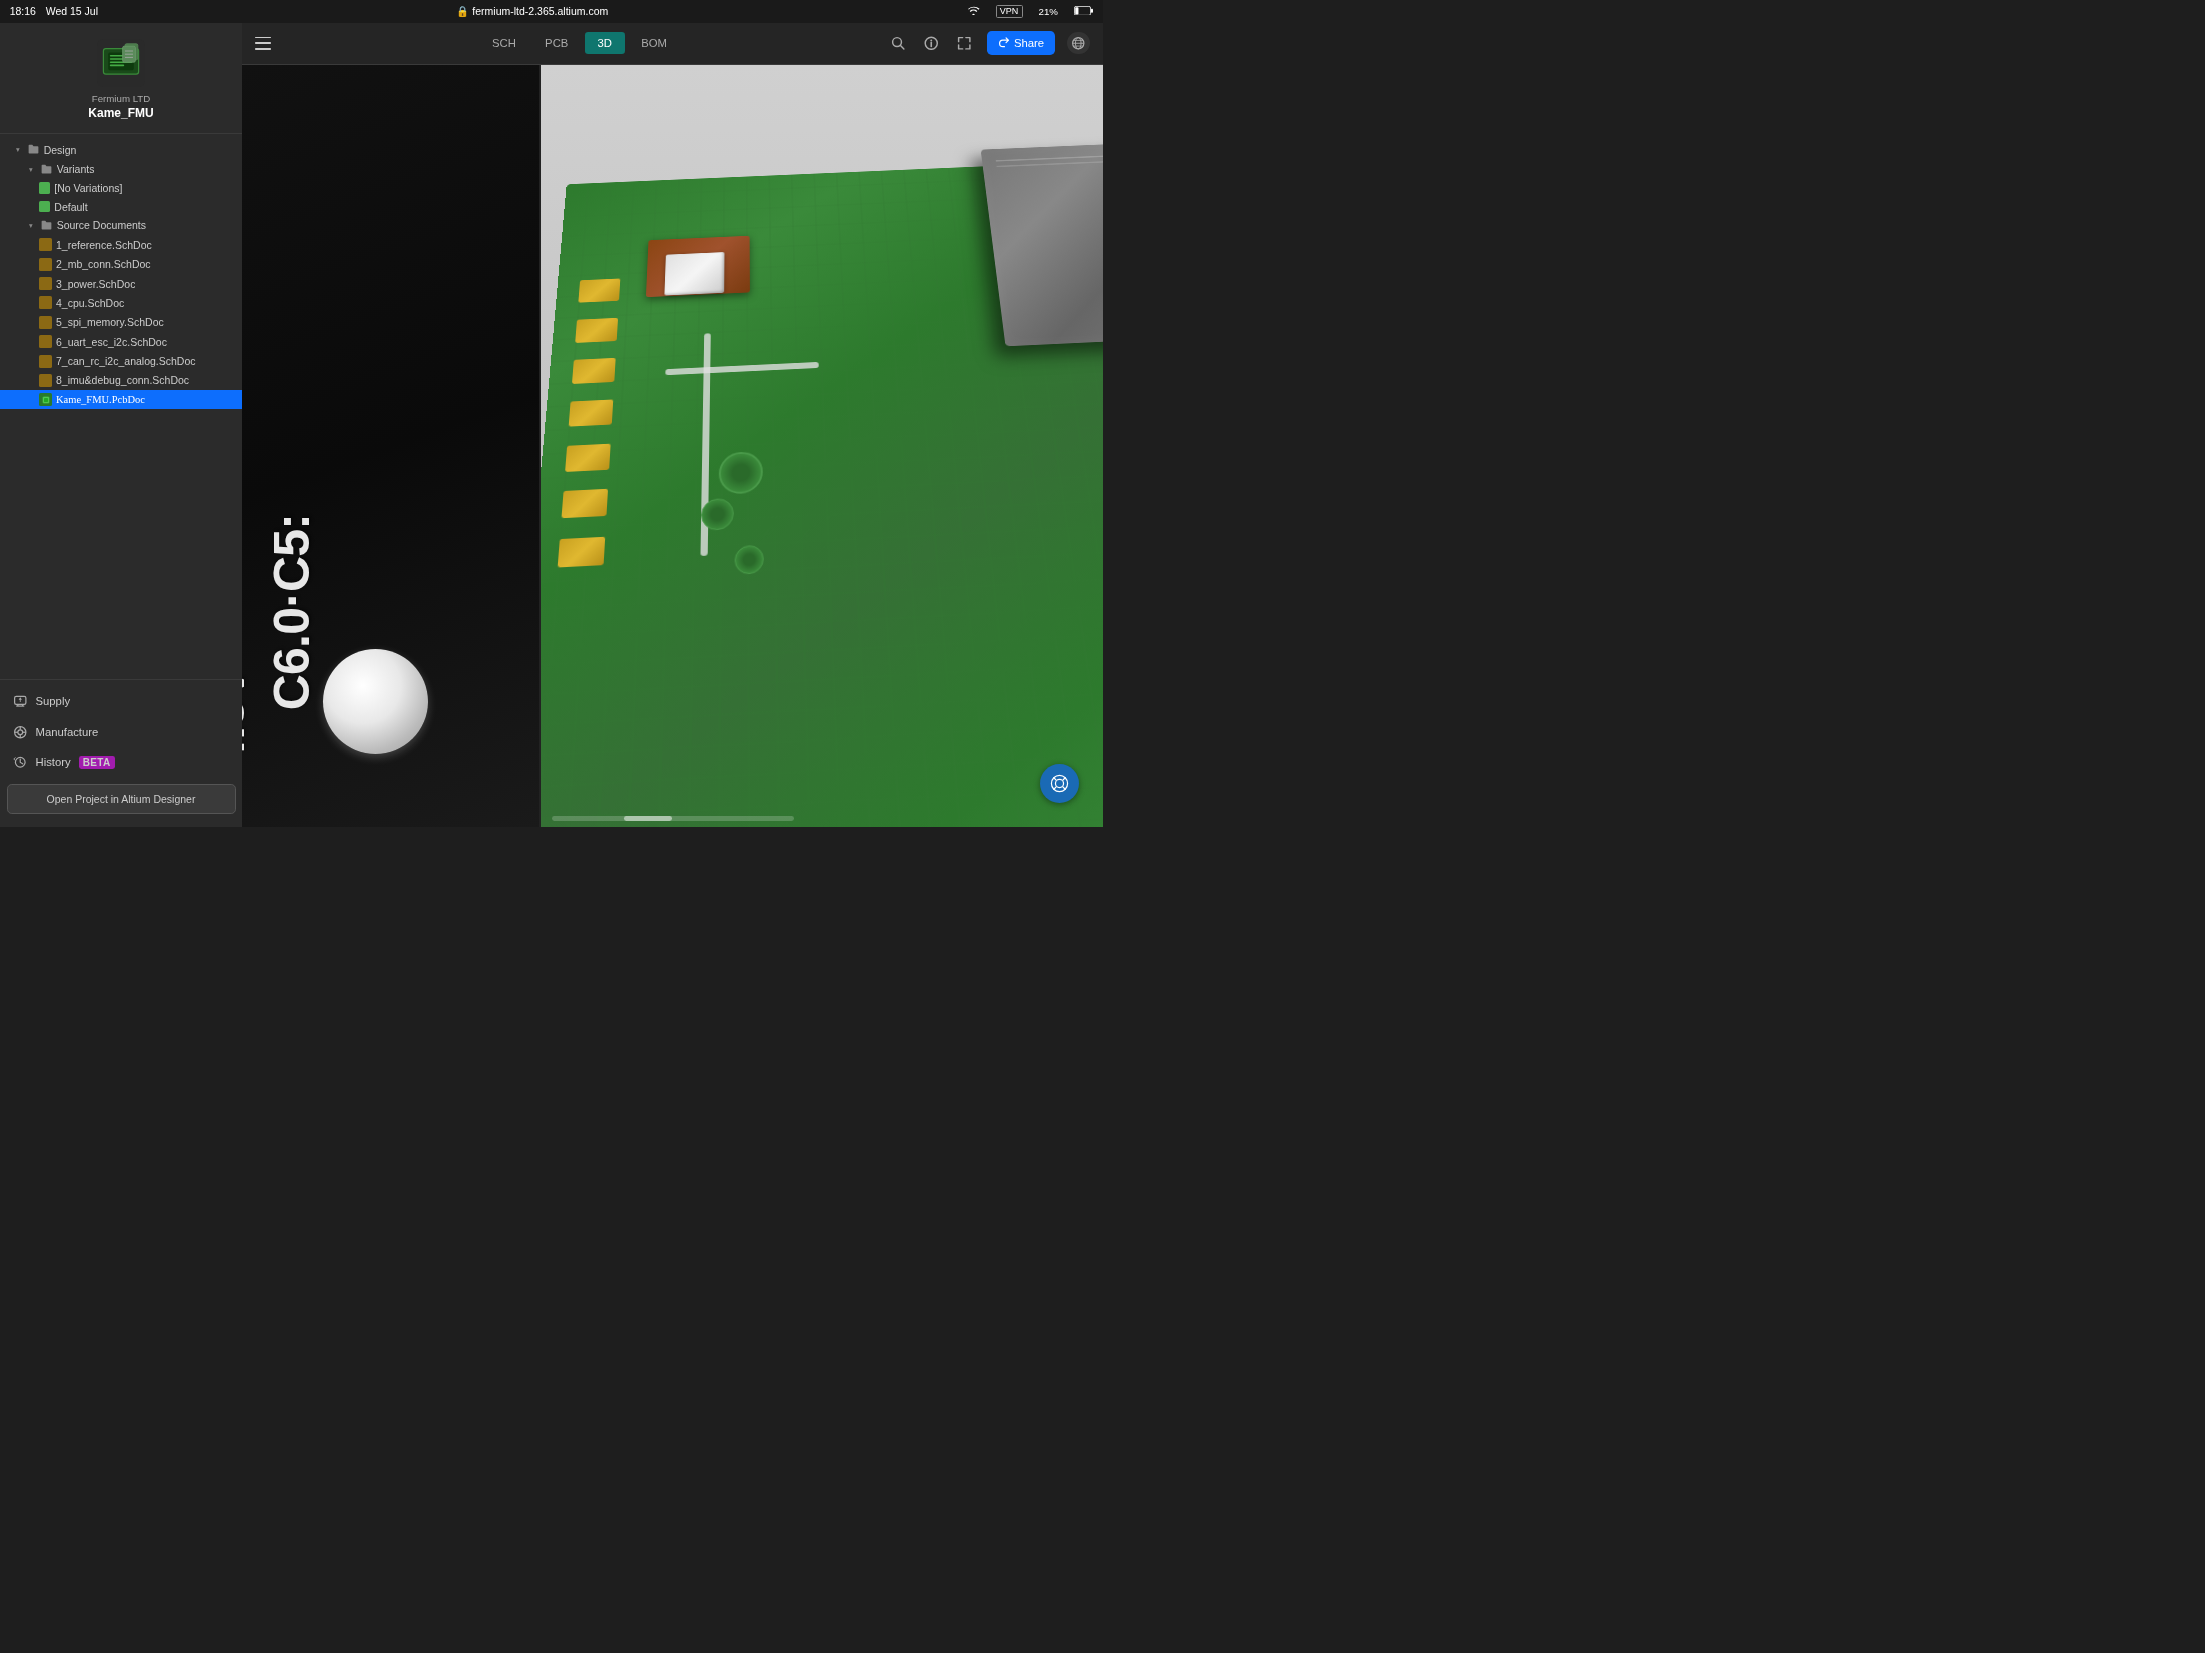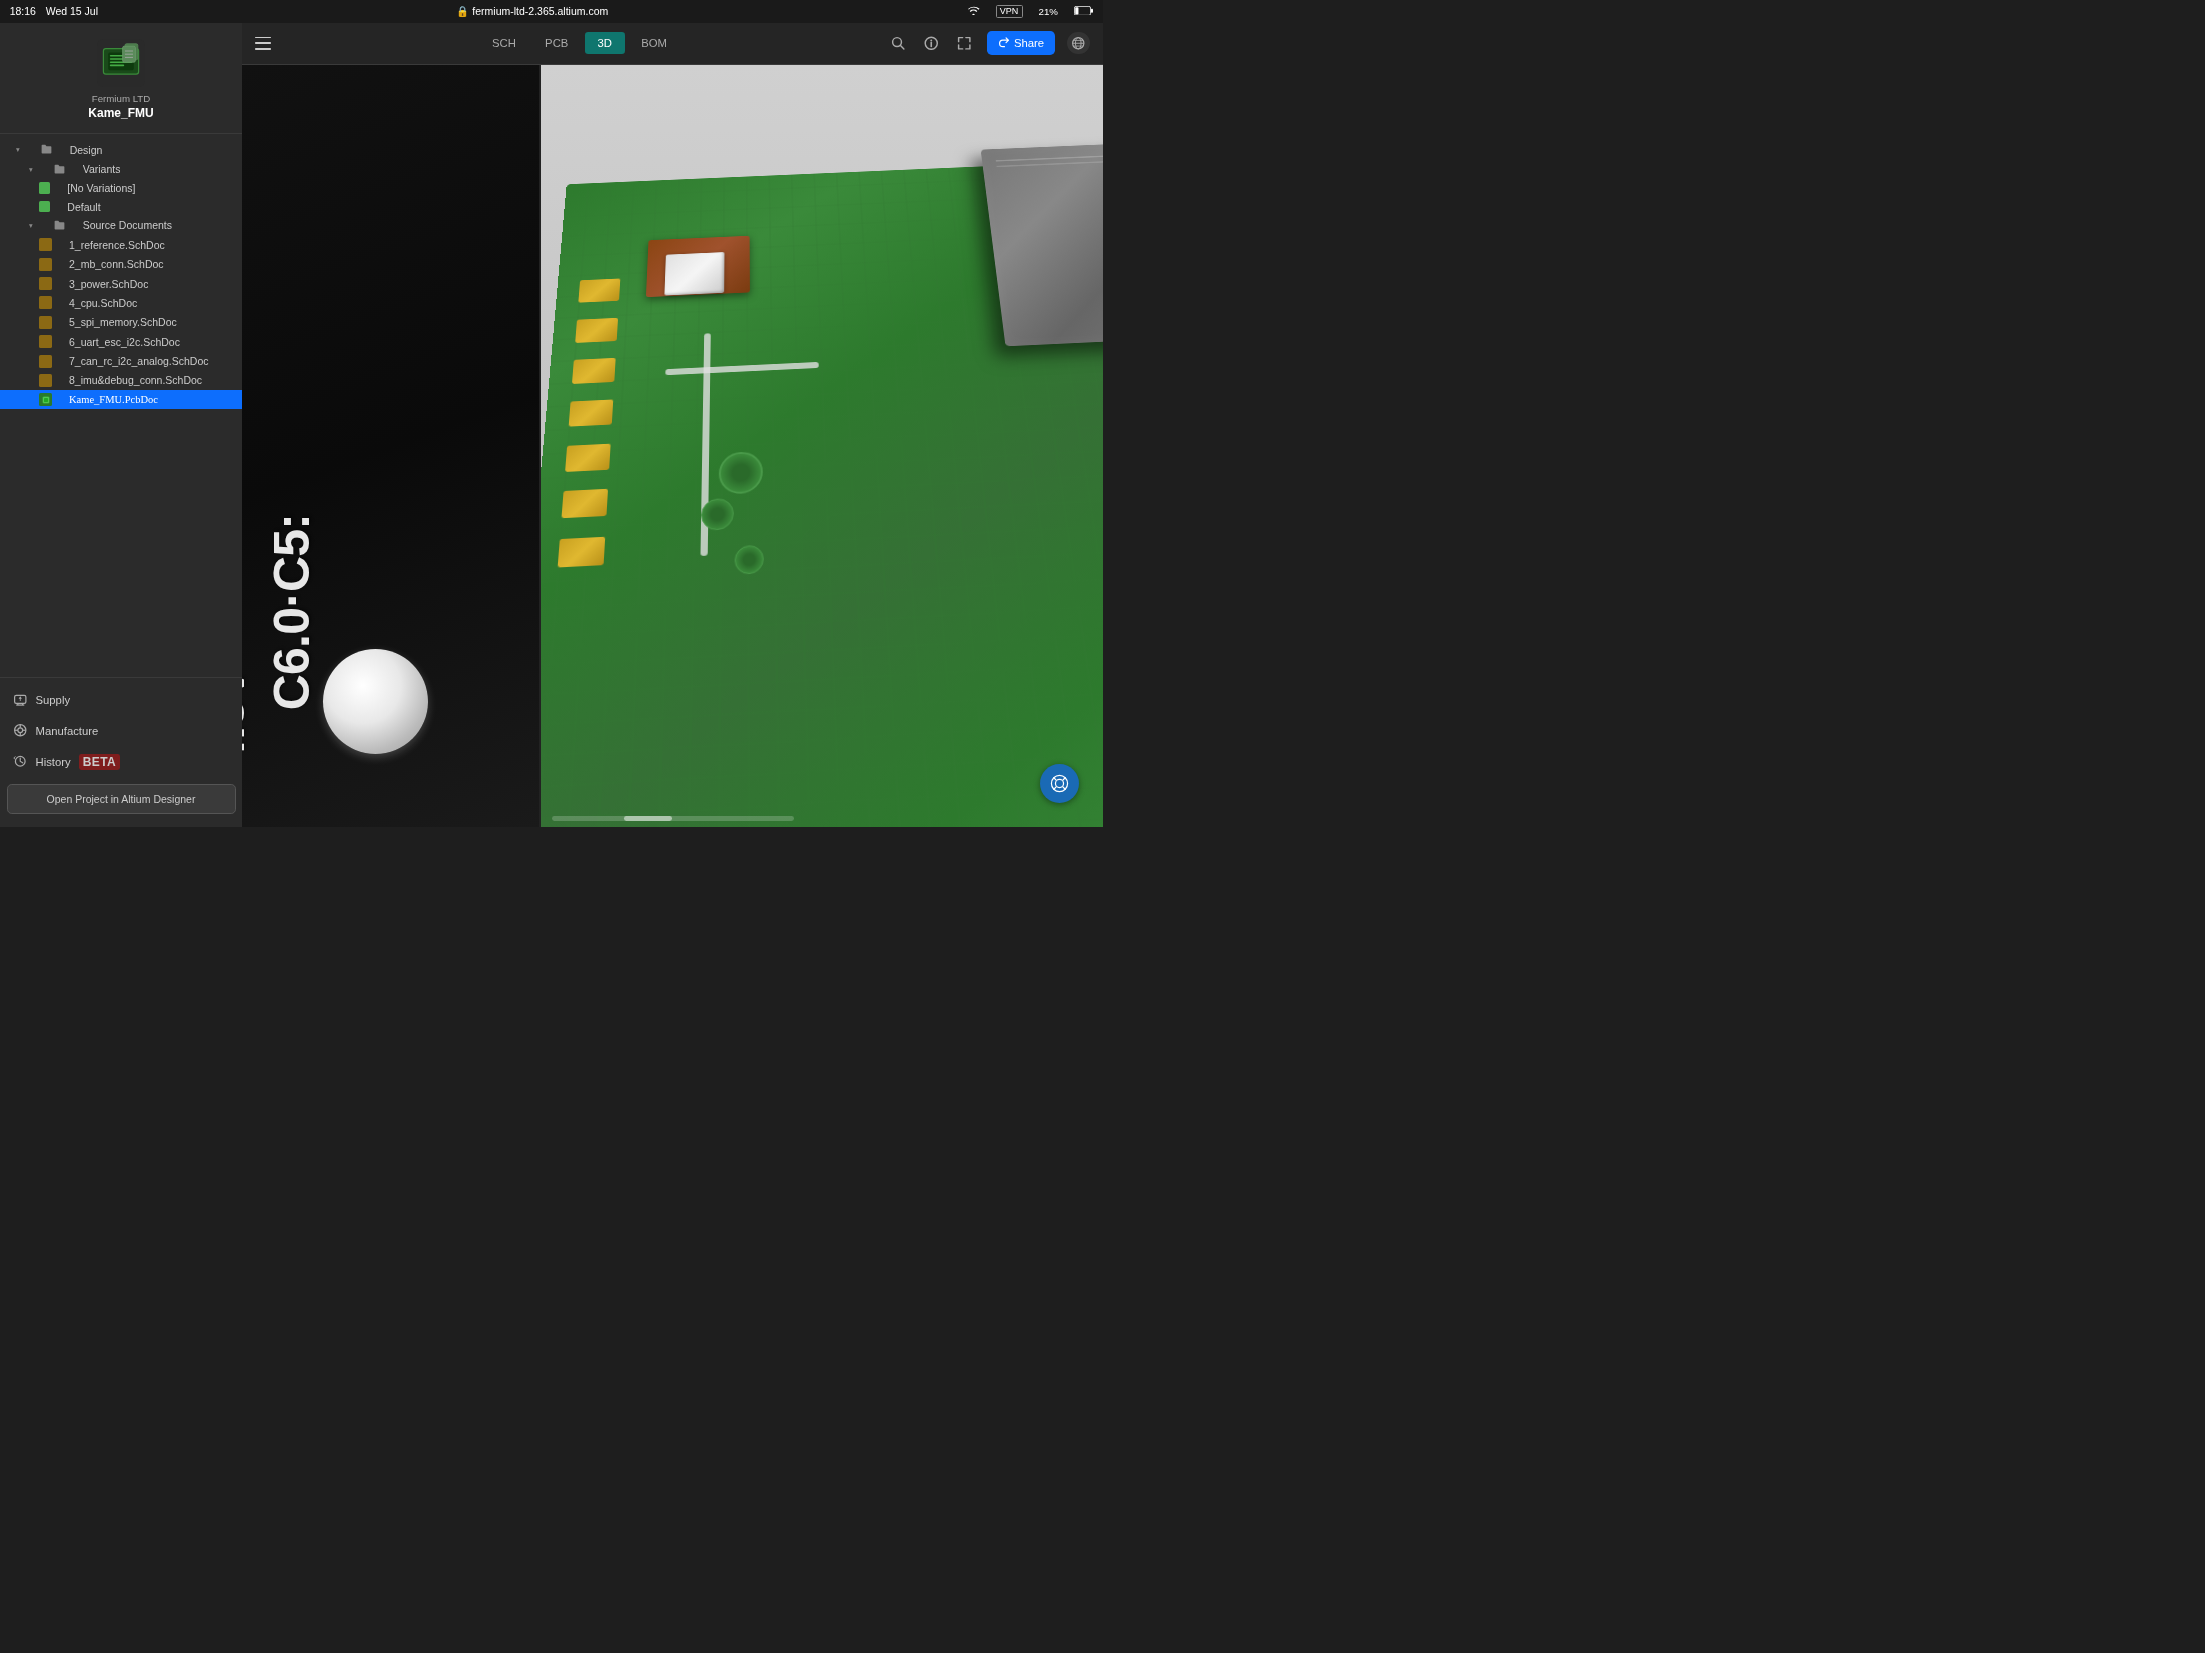--- a/index.html
+++ b/index.html
@@ -79,21 +79,21 @@
       overflow-y: auto;
       padding: 6.5px 0;
     }
 
     .tree-item {
       display: flex;
       align-items: center;
       padding: 3.2px 6.5px;
       cursor: pointer;
       user-select: none;
-      gap: 17px;
+      gap: 4px;
     }
     .tree-item.active { background: #0d6efd; color: #fff; font-family: Liberation Serif, serif; }
     .tree-item.active .item-label { color: #fff; }
 
     .indent-1 { padding-left: 13px; }
     .indent-2 { padding-left: 26px; }
     .indent-3 { padding-left: 39px; }
 
     .chevron {
       width: 9.7px;
@@ -156,23 +156,23 @@
       font-size: 11.3px;
     }
 
     .nav-icon {
       width: 14.5px;
       height: 14.5px;
       flex-shrink: 0;
     }
 
     .beta-badge {
-      background: #7f1d1d;
+      background: #a21caf;
       color: #ccc;
-      font-size: 12px;
+      font-size: 10px;
       padding: 0.8px 4px;
       border-radius: 2.4px;
       font-weight: 600;
       letter-spacing: 0.4px;
     }
 
     .open-project-btn {
       margin: 6.5px;
       padding: 8px;
       background: #3a3a3a;

